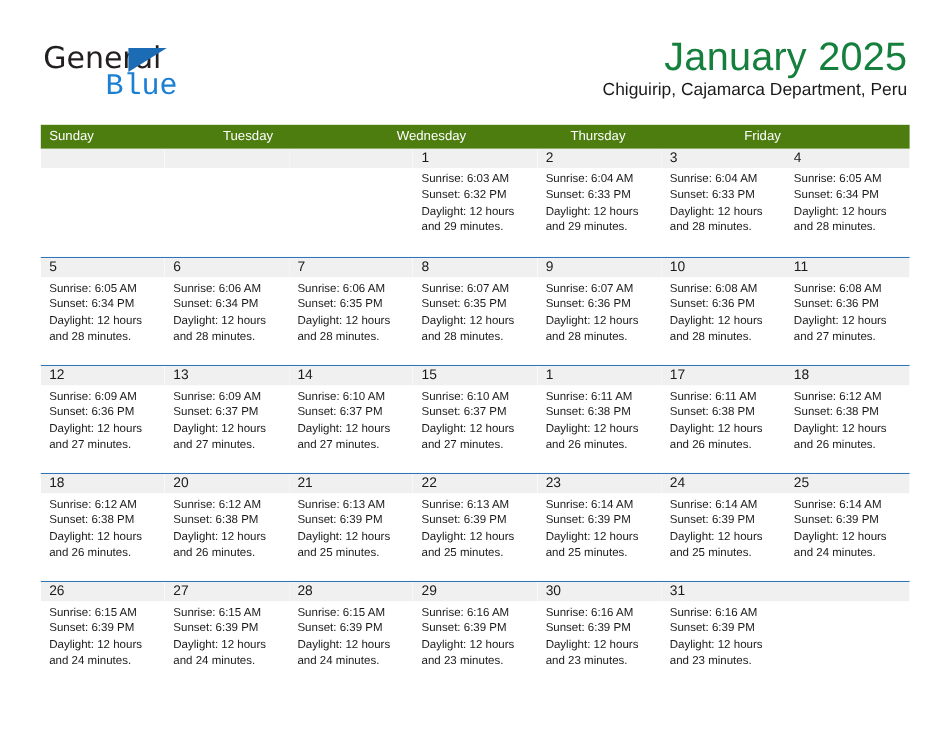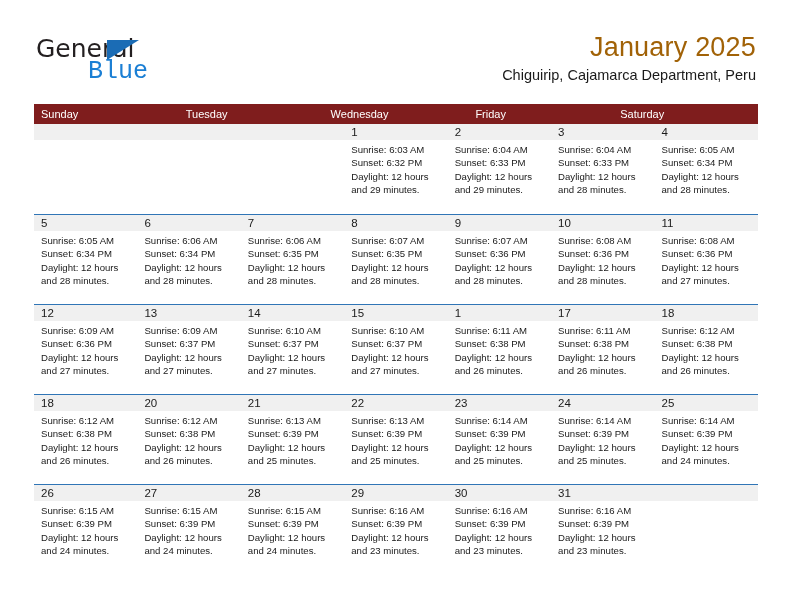--- a/index.html
+++ b/index.html
@@ -67,22 +67,22 @@
     line-height: 25px;
   }
 
   .title-block {
     position: absolute;
     right: 36px;
     top: 30px;
     text-align: right;
   }
   .cal-title {
-    font-size: 27px;
-    color: #a16207;
+    font-size: 33px;
+    color: #15803d;
     font-weight: 400;
     line-height: 34px;
     letter-spacing: 0.2px;
   }
   .cal-subtitle {
     font-size: 14.5px;
     color: #1a1a1a;
     font-weight: 400;
     line-height: 20px;
     margin-top: 1px;
@@ -91,21 +91,21 @@
   
   .calendar {
     position: absolute;
     left: 34px;
     top: 104px;
     width: 724px;
   }
   .weekday-row {
     display: flex;
     width: 100%;
-    background: #7f1d1d;
+    background: #4d7c0f;
     height: 20px;
   }
   .weekday {
     flex: 1 1 0;
     color: #ffffff;
     font-size: 11px;
     line-height: 20px;
     padding-left: 7px;
     box-sizing: border-box;
     white-space: nowrap;
@@ -173,22 +173,22 @@
     </div>
 
   </div>
 
   <div class="calendar">
 
     <div class="weekday-row">
       <div class="weekday">Sunday</div>
       <div class="weekday">Tuesday</div>
       <div class="weekday">Wednesday</div>
+      <div class="weekday">Thursday</div>
       <div class="weekday">Friday</div>
-      <div class="weekday">Saturday</div>
     </div>
 
     <div id="weeks-container">
         <div class="week-row first">
           <div class="day-cell empty">
             <div class="day-number-band"></div>
           </div>
           <div class="day-cell empty">
             <div class="day-number-band"></div>
           </div>

